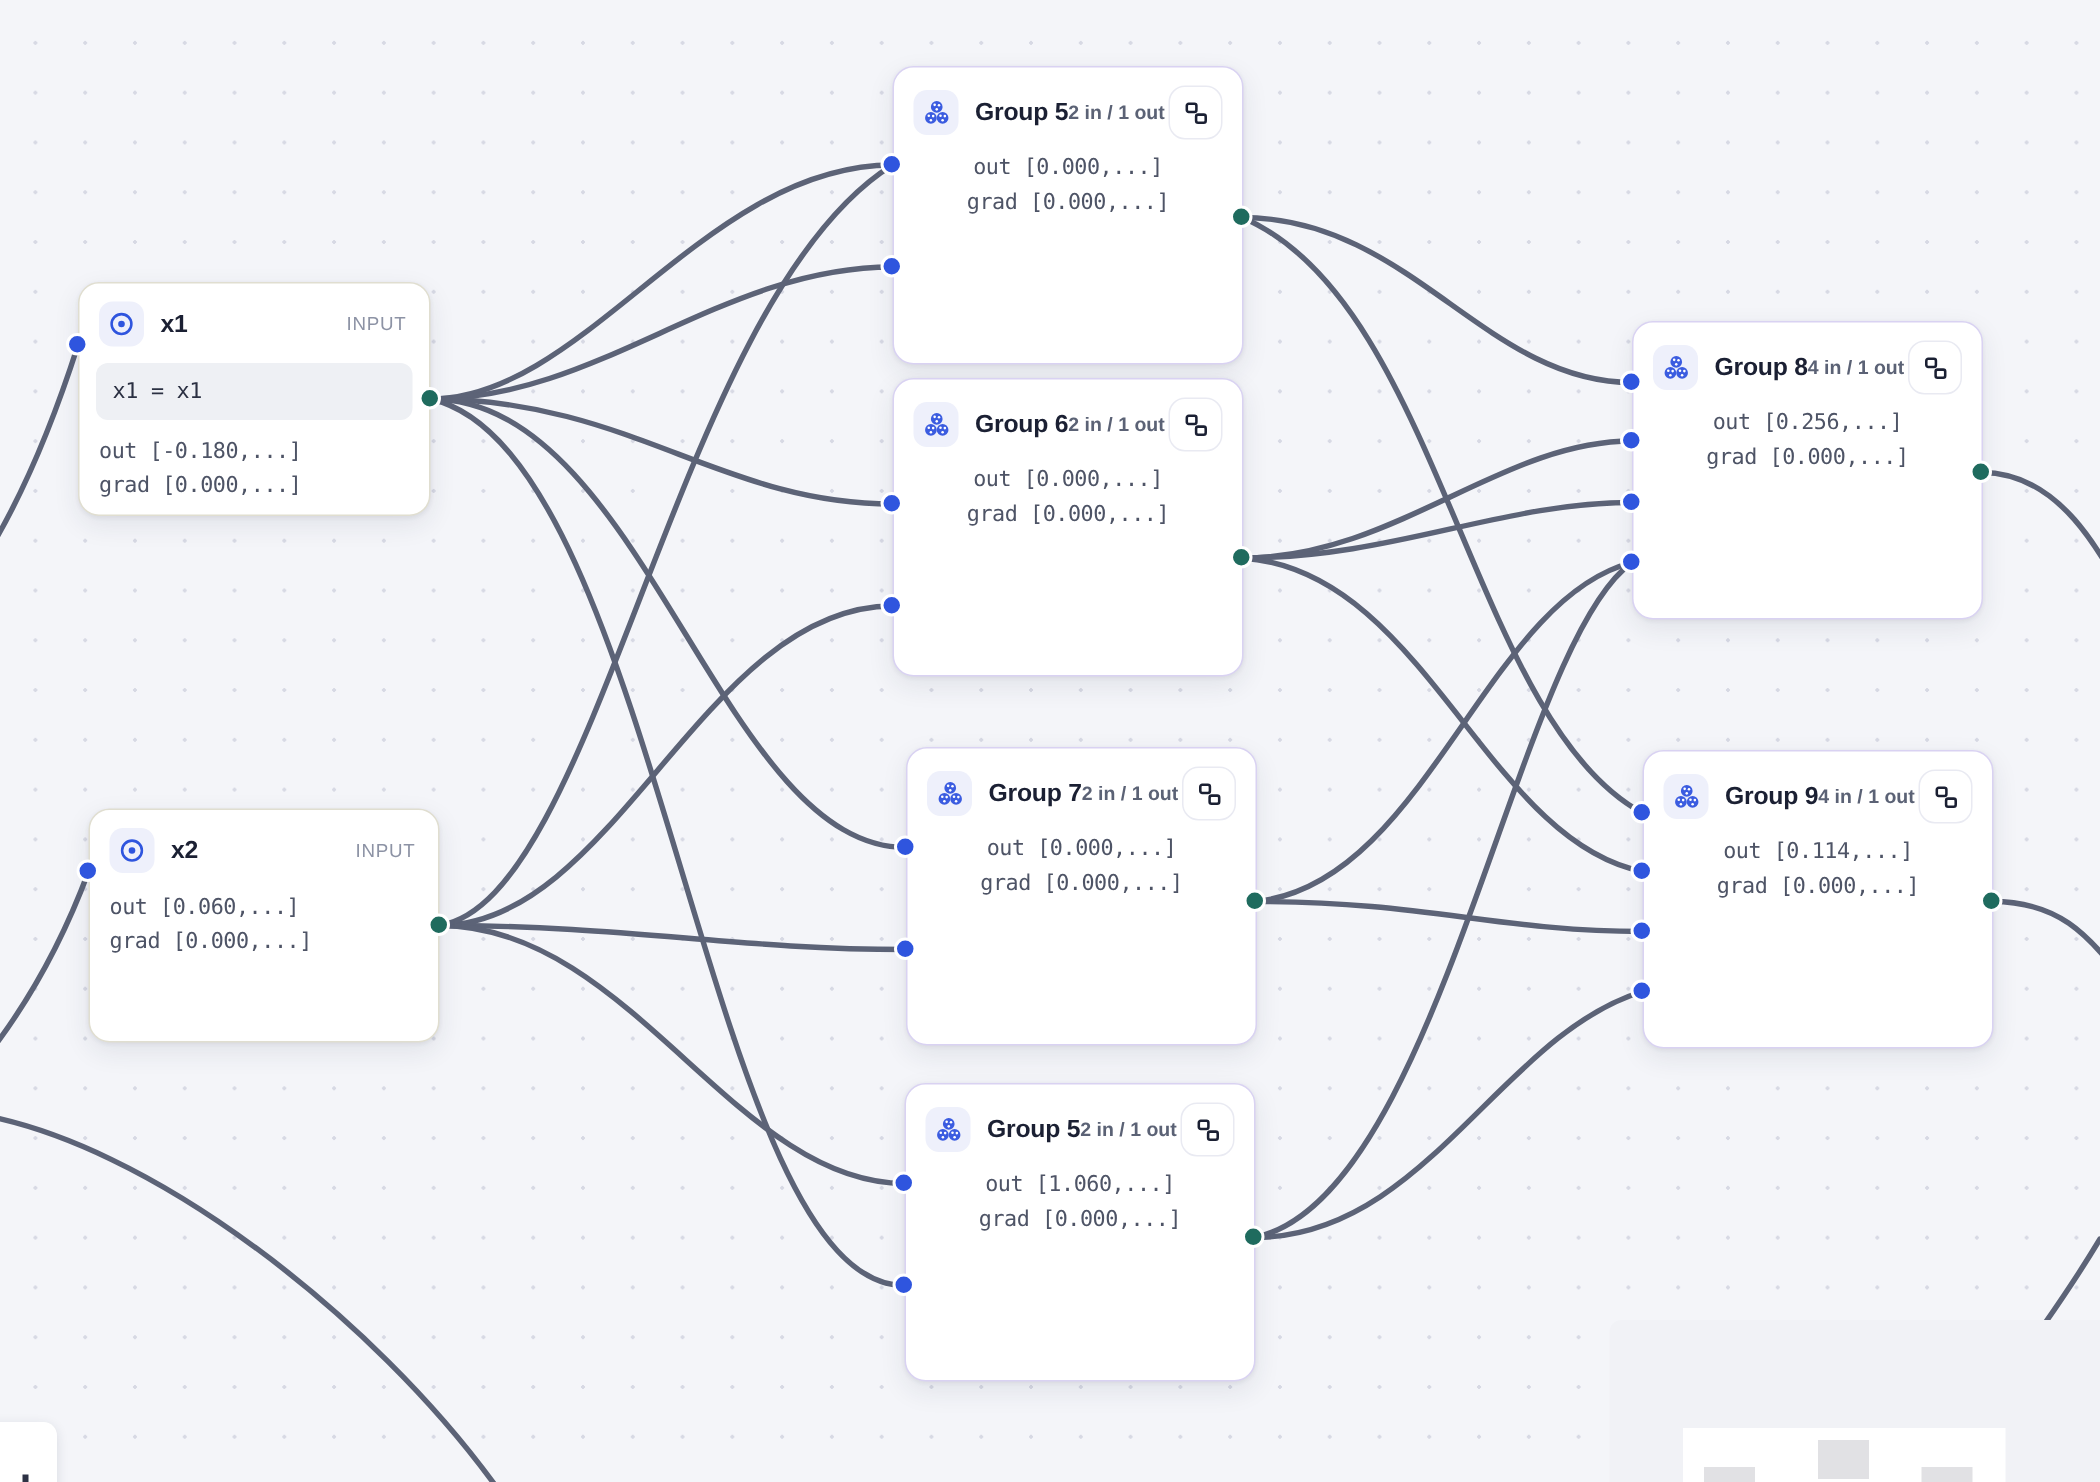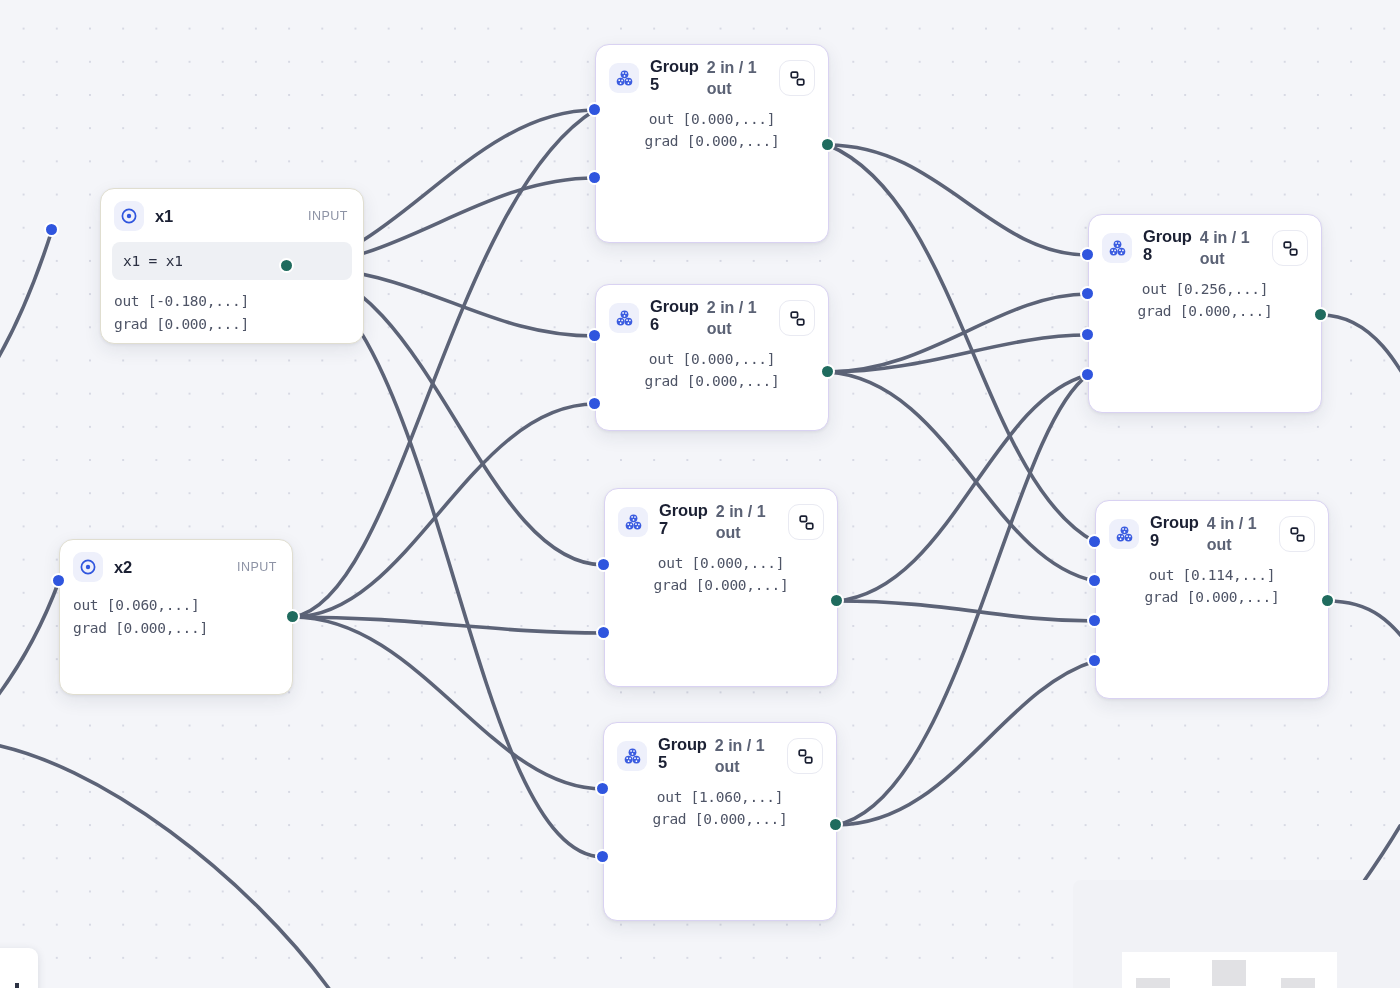--- a/index.html
+++ b/index.html
@@ -78,21 +78,21 @@
 
   .head-text { display: flex; flex-direction: row; justify-content: center; }
   .node-title {
     font-size: 16.5px;
     font-weight: bold;
     color: #1b2033;
     line-height: 1.12;
     letter-spacing: -0.15px;
   }
   .node-sub {
-    font-size: 16px;
+    font-size: 13px;
     font-weight: bold;
     color: #5b6275;
     line-height: 1.3;
     margin-top: 1px;
   }
   .node-badge {
     margin-left: auto;
     font-size: 12.5px;
     letter-spacing: 0.5px;
     color: #8d93a5;
@@ -225,21 +225,21 @@
       <path d="M 837 601 C 950 601 1000 621 1095 621"></path>
       <path d="M 836 825 C 950 825 1000 690 1095 661"></path>
       <path d="M 836 825 C 960 800 1010 430 1088 375"></path>
       <path d="M 1321 315 C 1370 315 1400 360 1432 430"></path>
       <path d="M 1328 601 C 1370 601 1392 620 1420 660"></path>
       <path d="M -20 742 C 100 760 250 880 330 990"></path>
       <path d="M 1400 826 C 1388 846 1376 864 1362 884"></path>
     </svg>
 
   <div id="nodes-layer">
-      <div class="node input-node" style="left: 52px; top: 188px; width: 264px; height: 156px; margin-left: 48px;">
+      <div class="node input-node" style="left: 52px; top: 188px; width: 235px; height: 156px;">
         <div class="node-head">
           <span class="node-icon">
             <svg width="18" height="18" viewBox="0 0 18 18">
               <circle cx="9" cy="9" r="6.6" fill="none" stroke="#2f55de" stroke-width="1.7"></circle>
               <circle cx="9" cy="9" r="2.2" fill="#2f55de"></circle>
             </svg>
           </span>
           <div class="head-text">
             <div class="node-title">x1</div>
           </div>
@@ -303,21 +303,21 @@
           </button>
         </div>
         <div class="io-lines tight">
           <div>out [0.000,...]</div>
           <div>grad [0.000,...]</div>
         </div>
       </div>
       <div class="port in" style="left: 595px; top: 110px;"></div>
       <div class="port in" style="left: 595px; top: 178px;"></div>
       <div class="port out" style="left: 828px; top: 145px;"></div>
-      <div class="node group-node" style="left: 595px; top: 284px; width: 234px; height: 147px;">
+      <div class="node group-node" style="left: 595px; top: 252px; width: 234px; height: 199px;">
         <div class="node-head">
           <span class="node-icon">
             <svg width="19" height="17" viewBox="0 0 19 17">
               <circle cx="9.5" cy="4.3" r="3.9" fill="#3b5ce0"></circle>
               <circle cx="8.1" cy="2.9" r="0.85" fill="#ffffff"></circle>
               <circle cx="11" cy="3.0999999999999996" r="0.85" fill="#ffffff"></circle>
               <circle cx="9.5" cy="5.9" r="0.85" fill="#ffffff"></circle>
               <circle cx="5.6" cy="11.6" r="3.9" fill="#3b5ce0"></circle>
               <circle cx="4.199999999999999" cy="10.2" r="0.85" fill="#ffffff"></circle>
               <circle cx="7.1" cy="10.4" r="0.85" fill="#ffffff"></circle>
@@ -340,21 +340,21 @@
           </button>
         </div>
         <div class="io-lines tight">
           <div>out [0.000,...]</div>
           <div>grad [0.000,...]</div>
         </div>
       </div>
       <div class="port in" style="left: 595px; top: 336px;"></div>
       <div class="port in" style="left: 595px; top: 404px;"></div>
       <div class="port out" style="left: 828px; top: 372px;"></div>
-      <div class="node group-node" style="left: 604px; top: 488px; width: 234px; height: 199px;">
+      <div class="node group-node" style="left: 604px; top: 498px; width: 234px; height: 199px;">
         <div class="node-head">
           <span class="node-icon">
             <svg width="19" height="17" viewBox="0 0 19 17">
               <circle cx="9.5" cy="4.3" r="3.9" fill="#3b5ce0"></circle>
               <circle cx="8.1" cy="2.9" r="0.85" fill="#ffffff"></circle>
               <circle cx="11" cy="3.0999999999999996" r="0.85" fill="#ffffff"></circle>
               <circle cx="9.5" cy="5.9" r="0.85" fill="#ffffff"></circle>
               <circle cx="5.6" cy="11.6" r="3.9" fill="#3b5ce0"></circle>
               <circle cx="4.199999999999999" cy="10.2" r="0.85" fill="#ffffff"></circle>
               <circle cx="7.1" cy="10.4" r="0.85" fill="#ffffff"></circle>

